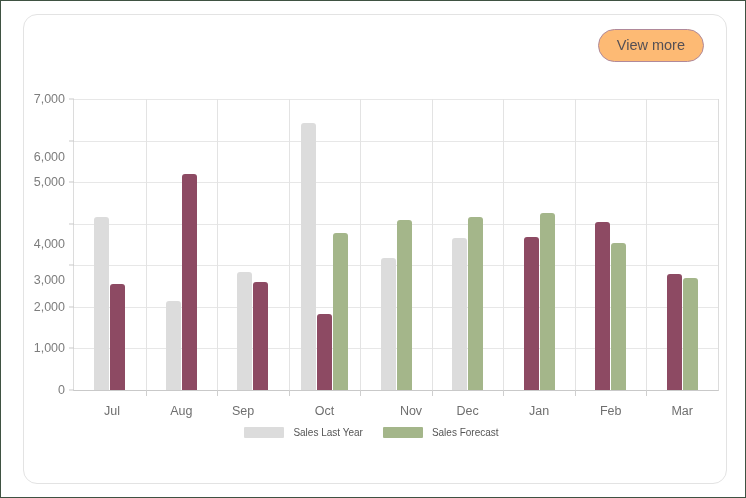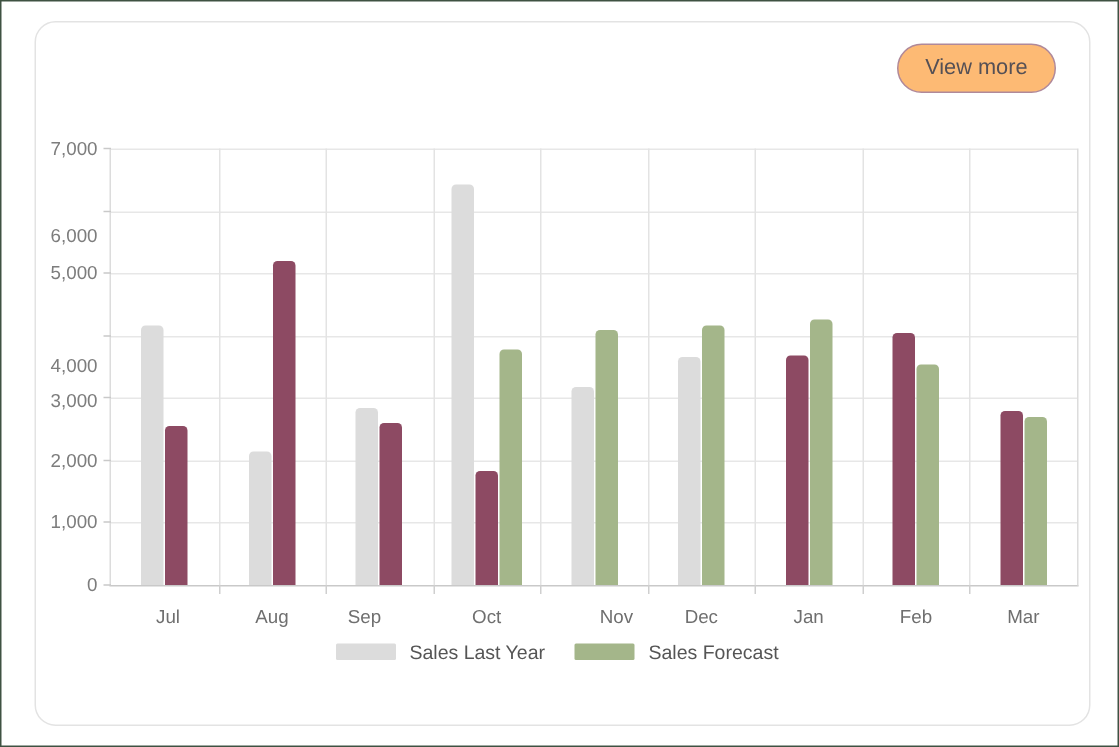--- a/index.html
+++ b/index.html
@@ -119,21 +119,21 @@
     gap: 9px;
     margin-right: 9px;
     cursor: pointer;
   }
   .legend-swatch {
     width: 40px; height: 11px;
     border-radius: 1px;
     display: block;
   }
   .legend-label {
-    font-size: 13px;
+    font-size: 10px;
     color: #555555;
     white-space: nowrap;
     text-align: center;
   }
 </style>
 </head>
 <body>
 
 <div id="page">
 
@@ -146,21 +146,21 @@
           <div class="ytick-mark" style="top: 291px;"></div>
           <div class="ytick-label" style="top: 291px;">0</div>
           <div class="hgrid" style="top: 249.429px;"></div>
           <div class="ytick-mark" style="top: 249.429px;"></div>
           <div class="ytick-label" style="top: 249.429px;">1,000</div>
           <div class="hgrid" style="top: 207.857px;"></div>
           <div class="ytick-mark" style="top: 207.857px;"></div>
           <div class="ytick-label" style="top: 207.857px;">2,000</div>
           <div class="hgrid" style="top: 166.286px;"></div>
           <div class="ytick-mark" style="top: 166.286px;"></div>
-          <div class="ytick-label" style="top: 168px; margin-left: 20px;">3,000</div>
+          <div class="ytick-label" style="top: 181px; margin-left: 20px;">3,000</div>
           <div class="hgrid" style="top: 124.714px;"></div>
           <div class="ytick-mark" style="top: 124.714px;"></div>
           <div class="ytick-label" style="top: 124.714px; margin-top: 20px;">4,000</div>
           <div class="hgrid" style="top: 83.1429px;"></div>
           <div class="ytick-mark" style="top: 83.1429px;"></div>
           <div class="ytick-label" style="top: 83.1429px;">5,000</div>
           <div class="hgrid" style="top: 41.5714px;"></div>
           <div class="ytick-mark" style="top: 41.5714px;"></div>
           <div class="ytick-label" style="top: 41.5714px; margin-top: 16px;">6,000</div>
           <div class="hgrid" style="top: 0px;"></div>

